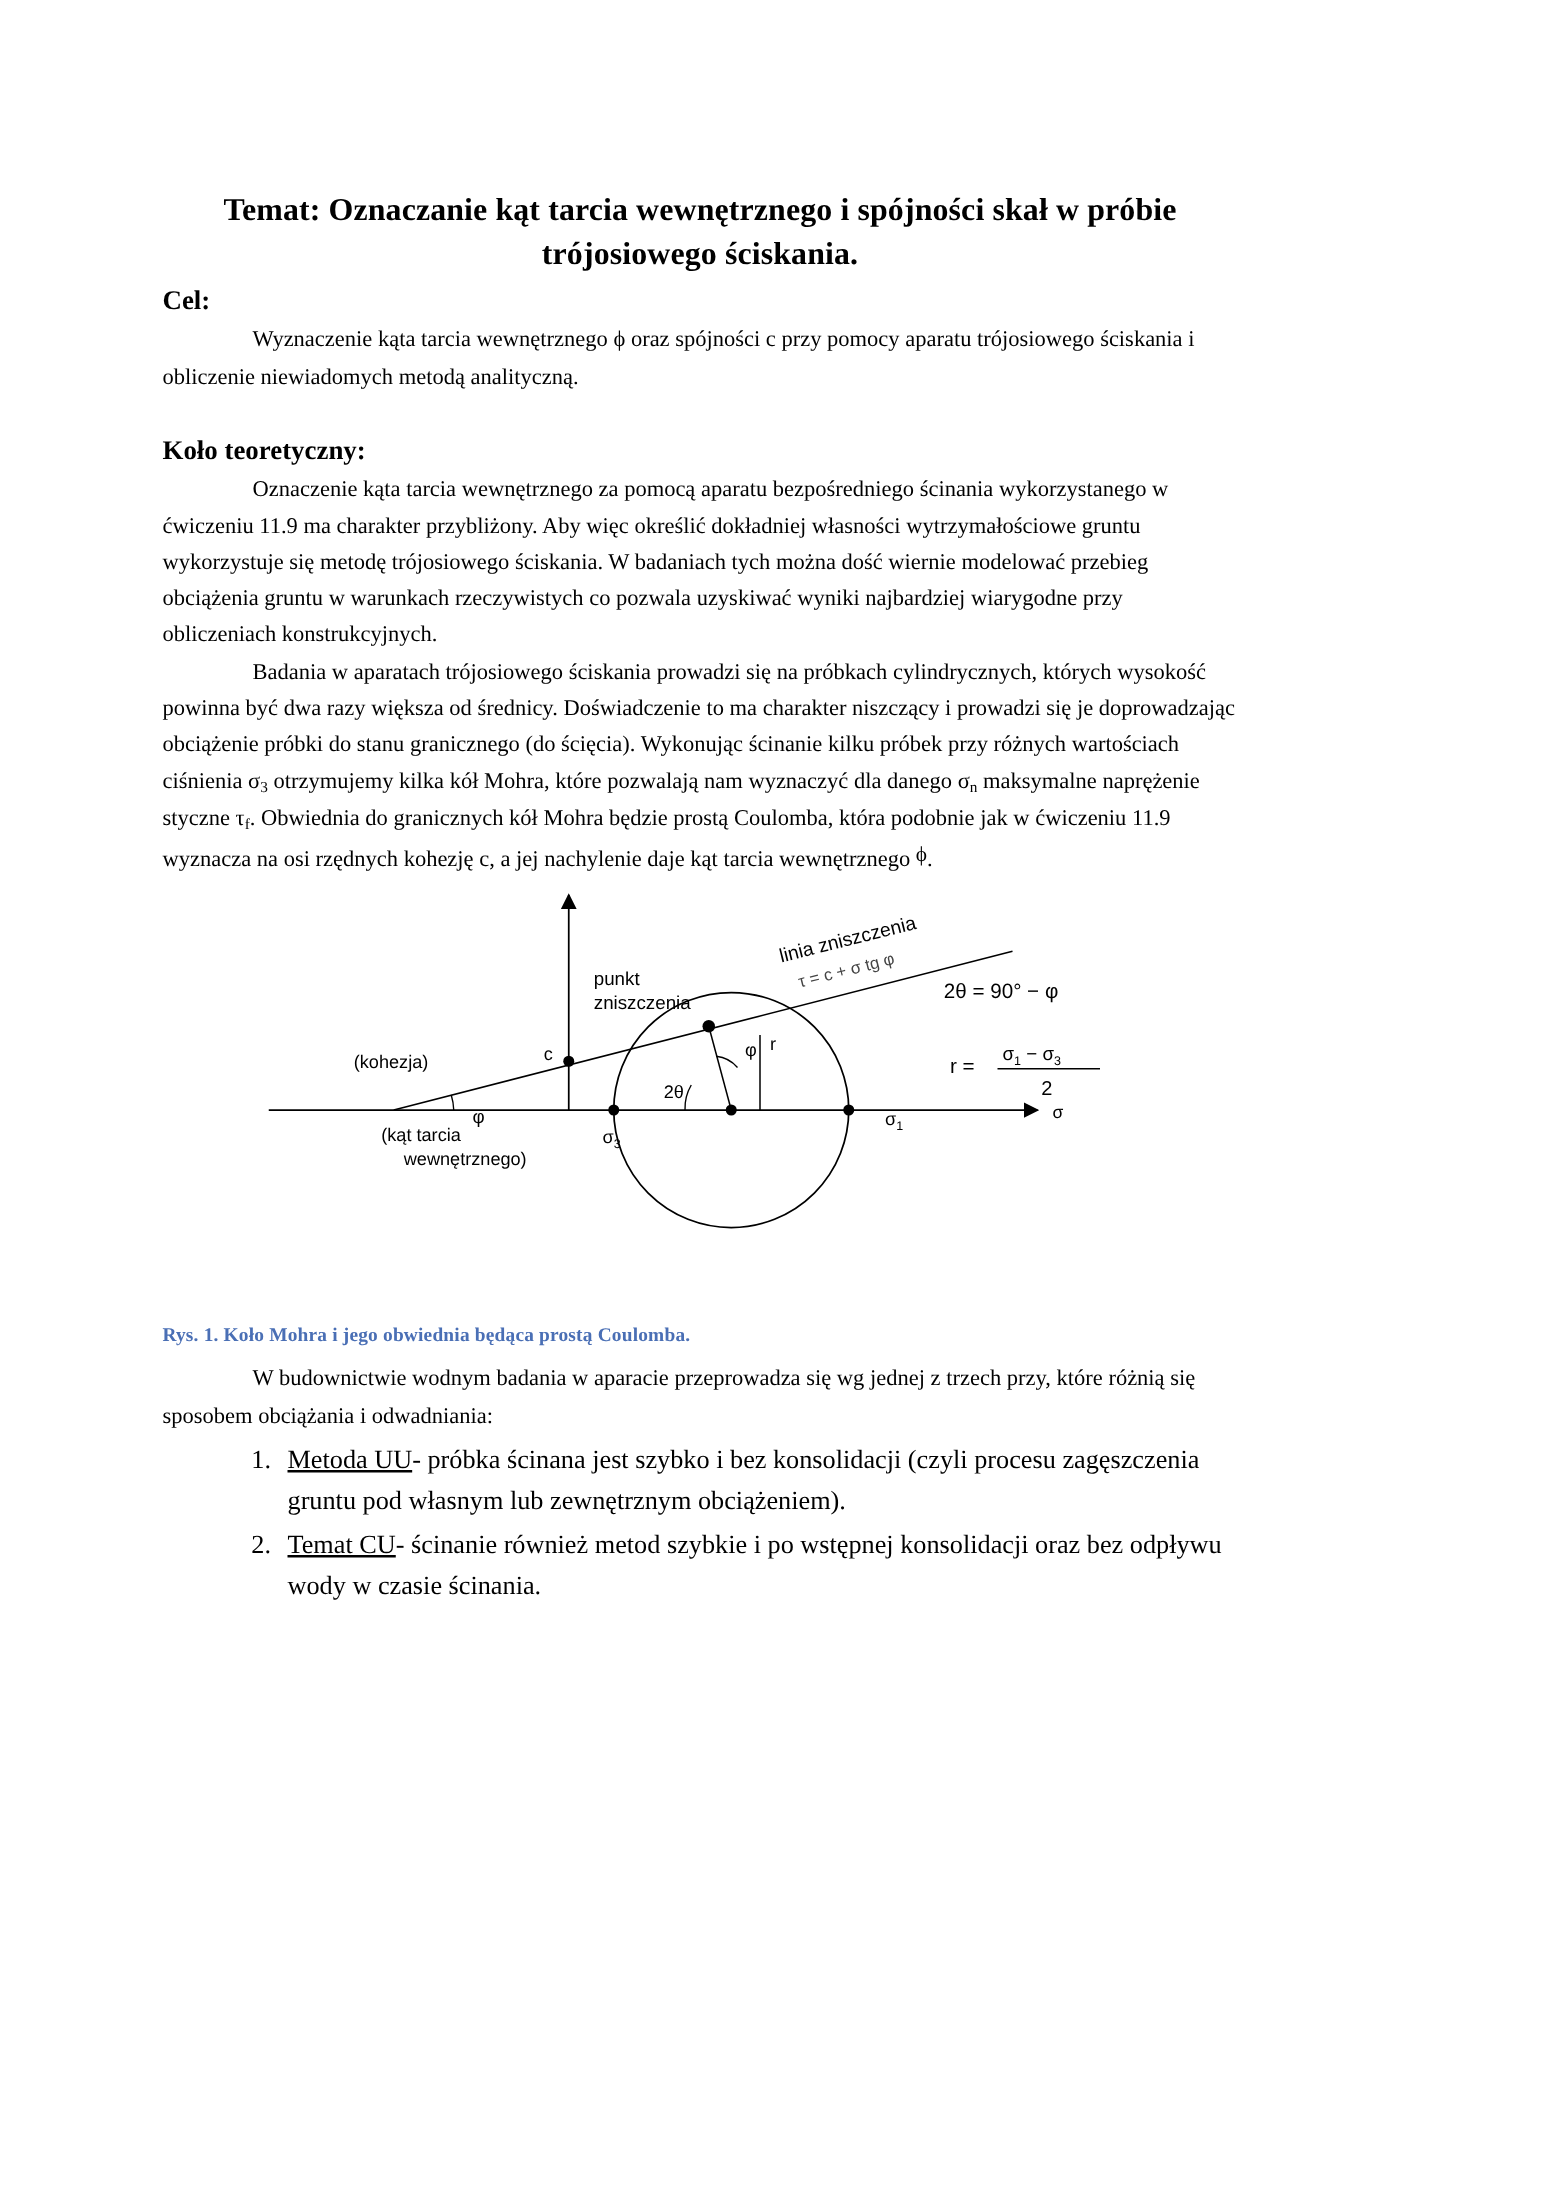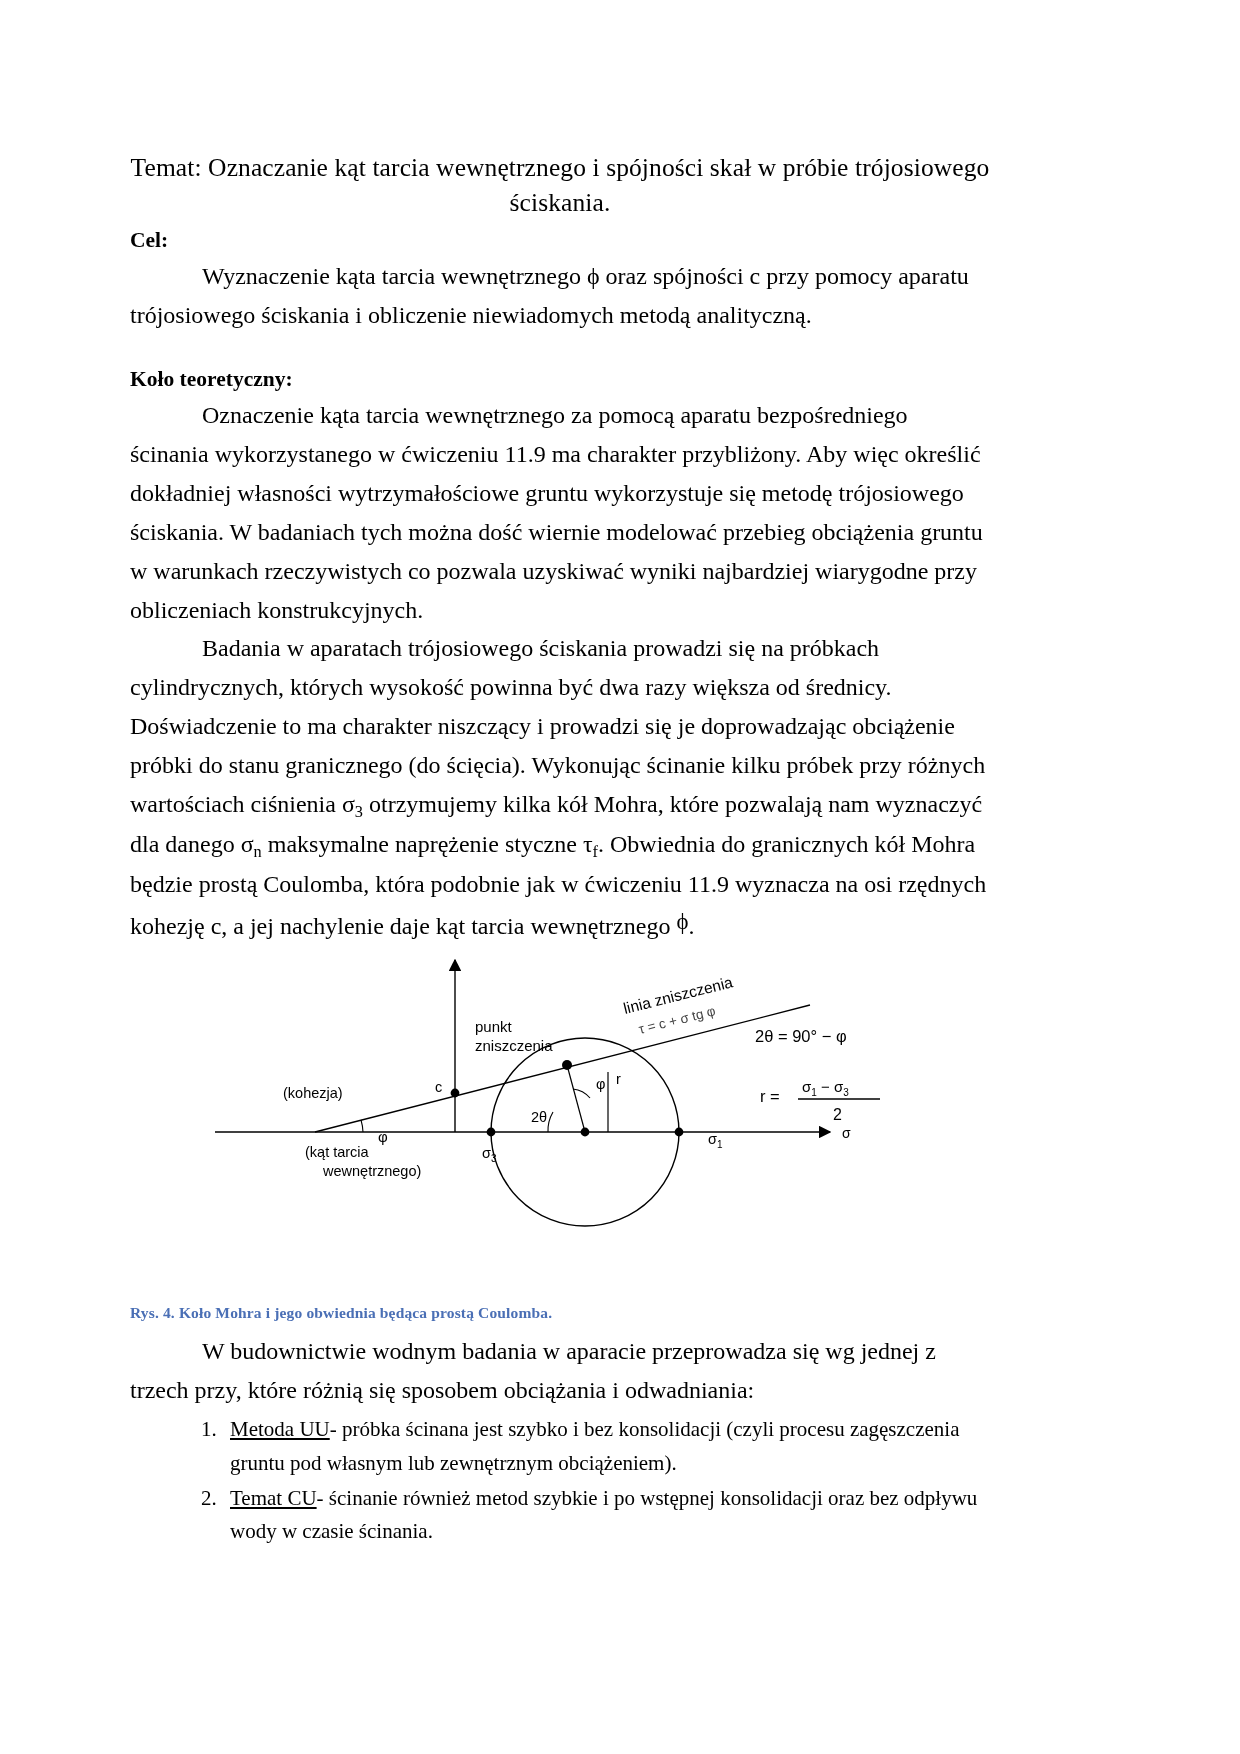--- a/index.html
+++ b/index.html
@@ -23,35 +23,35 @@
     padding: 0;
   }
   .content {
     position: absolute;
     left: 130px;
     top: 150px;
     width: 860px;
   }
   h1.doc-title {
     font-size: 25.5px;
-    font-weight: normal;
+    font-weight: bold;
     text-align: center;
     line-height: 1.38;
     margin: 0 0 4px 0;
     letter-spacing: 0.1px;
   }
   .section-head {
     font-size: 21.5px;
     font-weight: bold;
     margin: 14px 0 2px 0;
     line-height: 1.35;
   }
   .section-head.tight { margin-top: 6px; }
   p.body {
-    font-size: 24px;
+    font-size: 18px;
     line-height: 1.62;
     margin: 0;
     text-align: left;
     text-indent: 72px;
   }
   .spacer-sm { height: 16px; }
   .spacer-md { height: 30px; }
   sub { font-size: 0.68em; vertical-align: -0.28em; }
   .phi-up { font-size: 0.95em; vertical-align: 0.22em; }
 
@@ -163,21 +163,21 @@
         <text x="578" y="192" font-family="'Liberation Sans', sans-serif" font-size="14.5"><tspan>σ</tspan><tspan dy="4" font-size="10">1</tspan></text>
 
         <text x="625" y="90" font-family="'Liberation Sans', sans-serif" font-size="16.5">2θ = 90° − φ</text>
 
         <text x="630" y="150" font-family="'Liberation Sans', sans-serif" font-size="16.5">r =</text>
         <text x="672" y="140" font-family="'Liberation Sans', sans-serif" font-size="15"><tspan>σ</tspan><tspan dy="4" font-size="10">1</tspan><tspan dy="-4"> </tspan><tspan>−</tspan><tspan> </tspan><tspan>σ</tspan><tspan dy="4" font-size="10">3</tspan></text>
         <line x1="668" y1="147" x2="750" y2="147" stroke="#000" stroke-width="1.3"></line>
         <text x="703" y="168" font-family="'Liberation Sans', sans-serif" font-size="16">2</text>
       </svg>
 
-      <div class="fig-caption">Rys. 4. Koło Mohra i jego obwiednia będąca prostą Coulomba.</div>
+      <div class="fig-caption">Rys. 1. Koło Mohra i jego obwiednia będąca prostą Coulomba.</div>
     </div>
 
     <div class="spacer-md"></div>
 
     <p class="body">W budownictwie wodnym badania w aparacie przeprowadza się wg jednej z trzech przy, które różnią się sposobem obciążania i odwadniania:</p>
 
     <ol class="methods">
       <li><span class="u">Metoda UU</span><span>- próbka ścinana jest szybko i bez konsolidacji (czyli procesu zagęszczenia gruntu pod własnym lub zewnętrznym obciążeniem).</span></li>
       <li><span class="u">Temat CU</span><span>- ścinanie również metod szybkie i po wstępnej konsolidacji oraz bez odpływu wody w czasie ścinania.</span></li>
     </ol>

